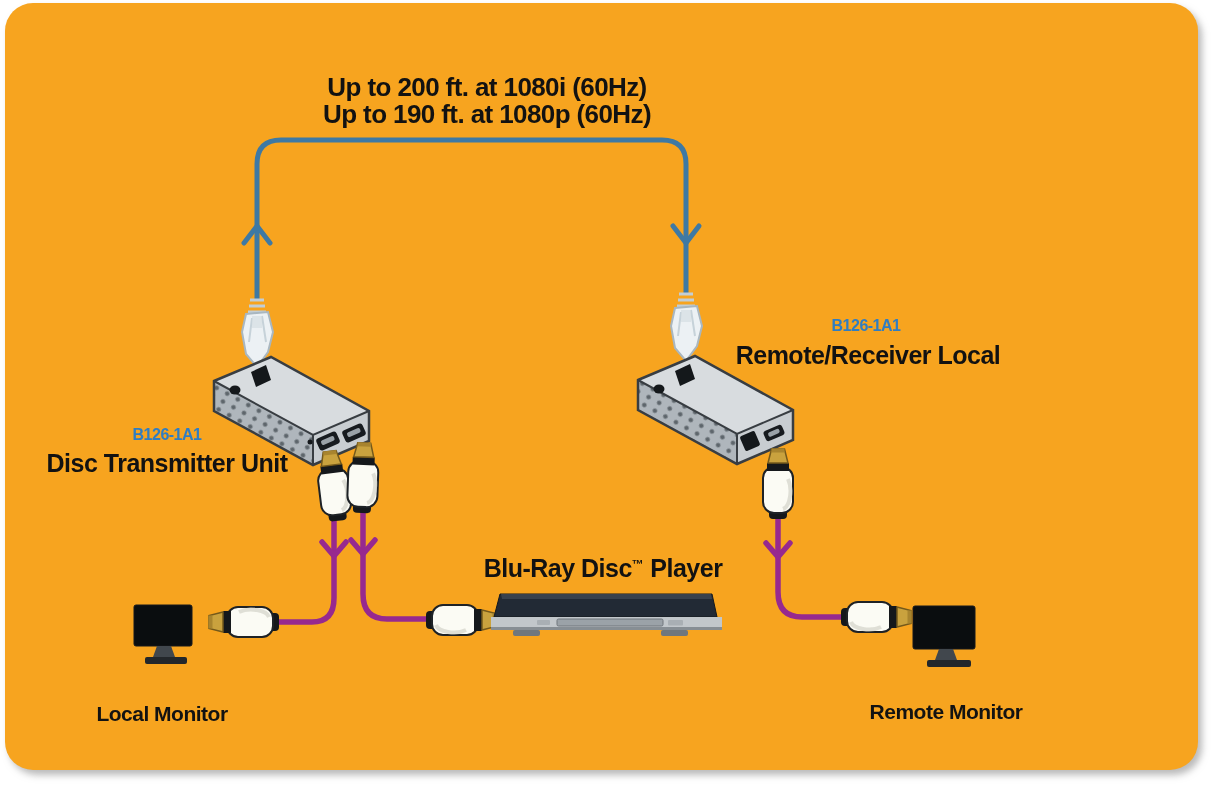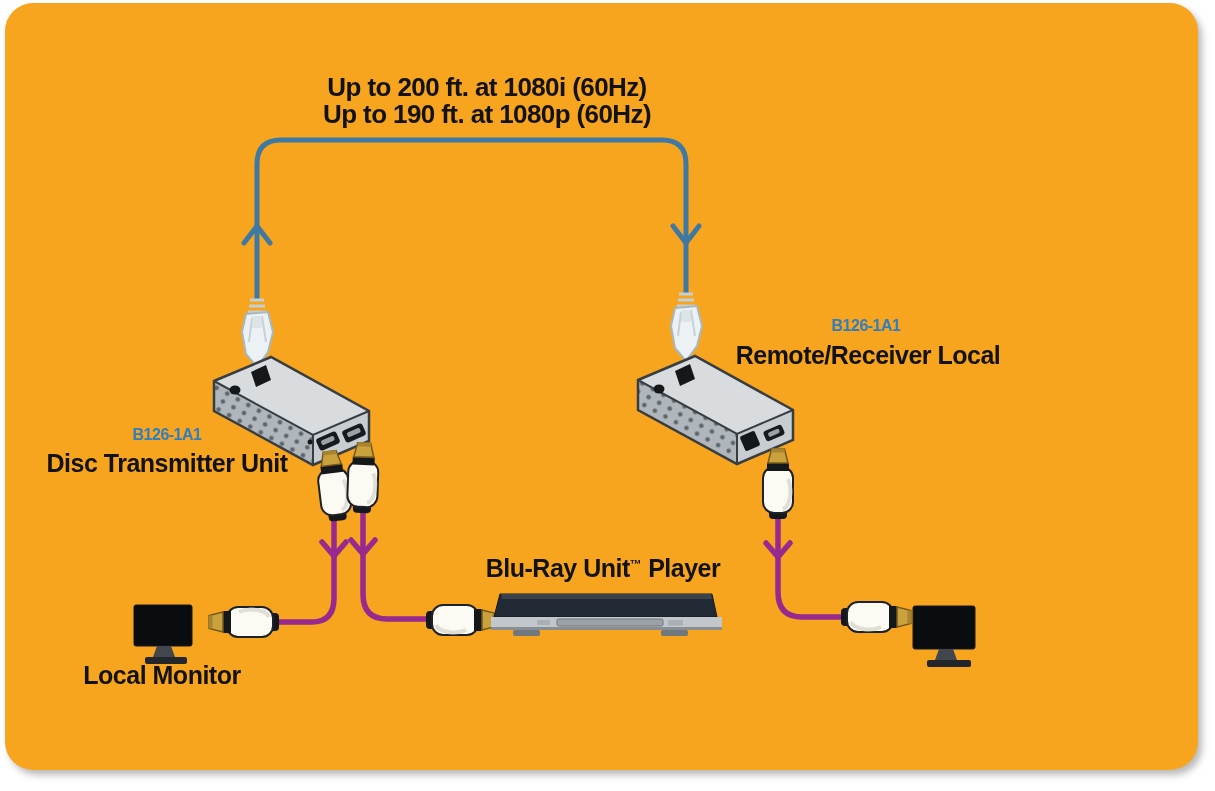--- a/index.html
+++ b/index.html
@@ -8,21 +8,21 @@
   .panel{position:absolute;left:5px;top:3px;width:1193px;height:767px;border-radius:28px;
          background:var(--panel-bg,#F7A41F);box-shadow:4px 5px 7px rgba(130,130,130,.55);}
   svg#art{position:absolute;left:0;top:0;}
   .cat5{stroke:var(--cat5-cable,#3E79A4);fill:none;}
   .hdmi{stroke:var(--hdmi-cable,#97298F);fill:none;}
   .lbl{position:absolute;transform:translateX(-50%);white-space:nowrap;font-weight:700;
        color:var(--label-text,#121212);letter-spacing:-0.5px;line-height:1.0;}
   .header{font-size:26px;line-height:27px;text-align:center;letter-spacing:-0.6px;}
   .model{color:var(--model-text,#2F7DC3);font-size:16px;}
   .name{font-size:25px;}
-  .monlbl{font-size:25px;}
+  .monlbl{font-size:21px;margin-top:40px;}
   .blulbl{font-size:25px;}
   .blulbl sup{font-size:12px;line-height:0;letter-spacing:0;}
 </style>
 </head>
 <body>
 
 <div id="stage">
 
   <div class="panel"></div>
 
@@ -147,17 +147,18 @@
     <div>Up to 200 ft. at 1080i (60Hz)</div>
     <div>Up to 190 ft. at 1080p (60Hz)</div>
   </div>
 
   <div class="lbl model" style="left:167px;top:427px;">B126-1A1</div>
   <div class="lbl name" style="left:167px;top:451px;">Disc Transmitter Unit</div>
 
   <div class="lbl model" style="left:866px;top:318px;">B126-1A1</div>
   <div class="lbl name" style="left:868px;top:343px;">Remote/Receiver Local</div>
 
-  <div class="lbl blulbl" style="left:603px;top:556px;"><span>Blu-Ray Unit</span><sup>™</sup><span> Player</span></div>
+  <div class="lbl blulbl" style="left:603px;top:556px;"><span>Blu-Ray Disc</span><sup>™</sup><span> Player</span></div>
 
   <div class="lbl monlbl" style="left:162px;top:663px;">Local Monitor</div>
+  <div class="lbl monlbl" style="left:946px;top:661px;">Remote Monitor</div>
 
 </div>
 
 </body></html>

